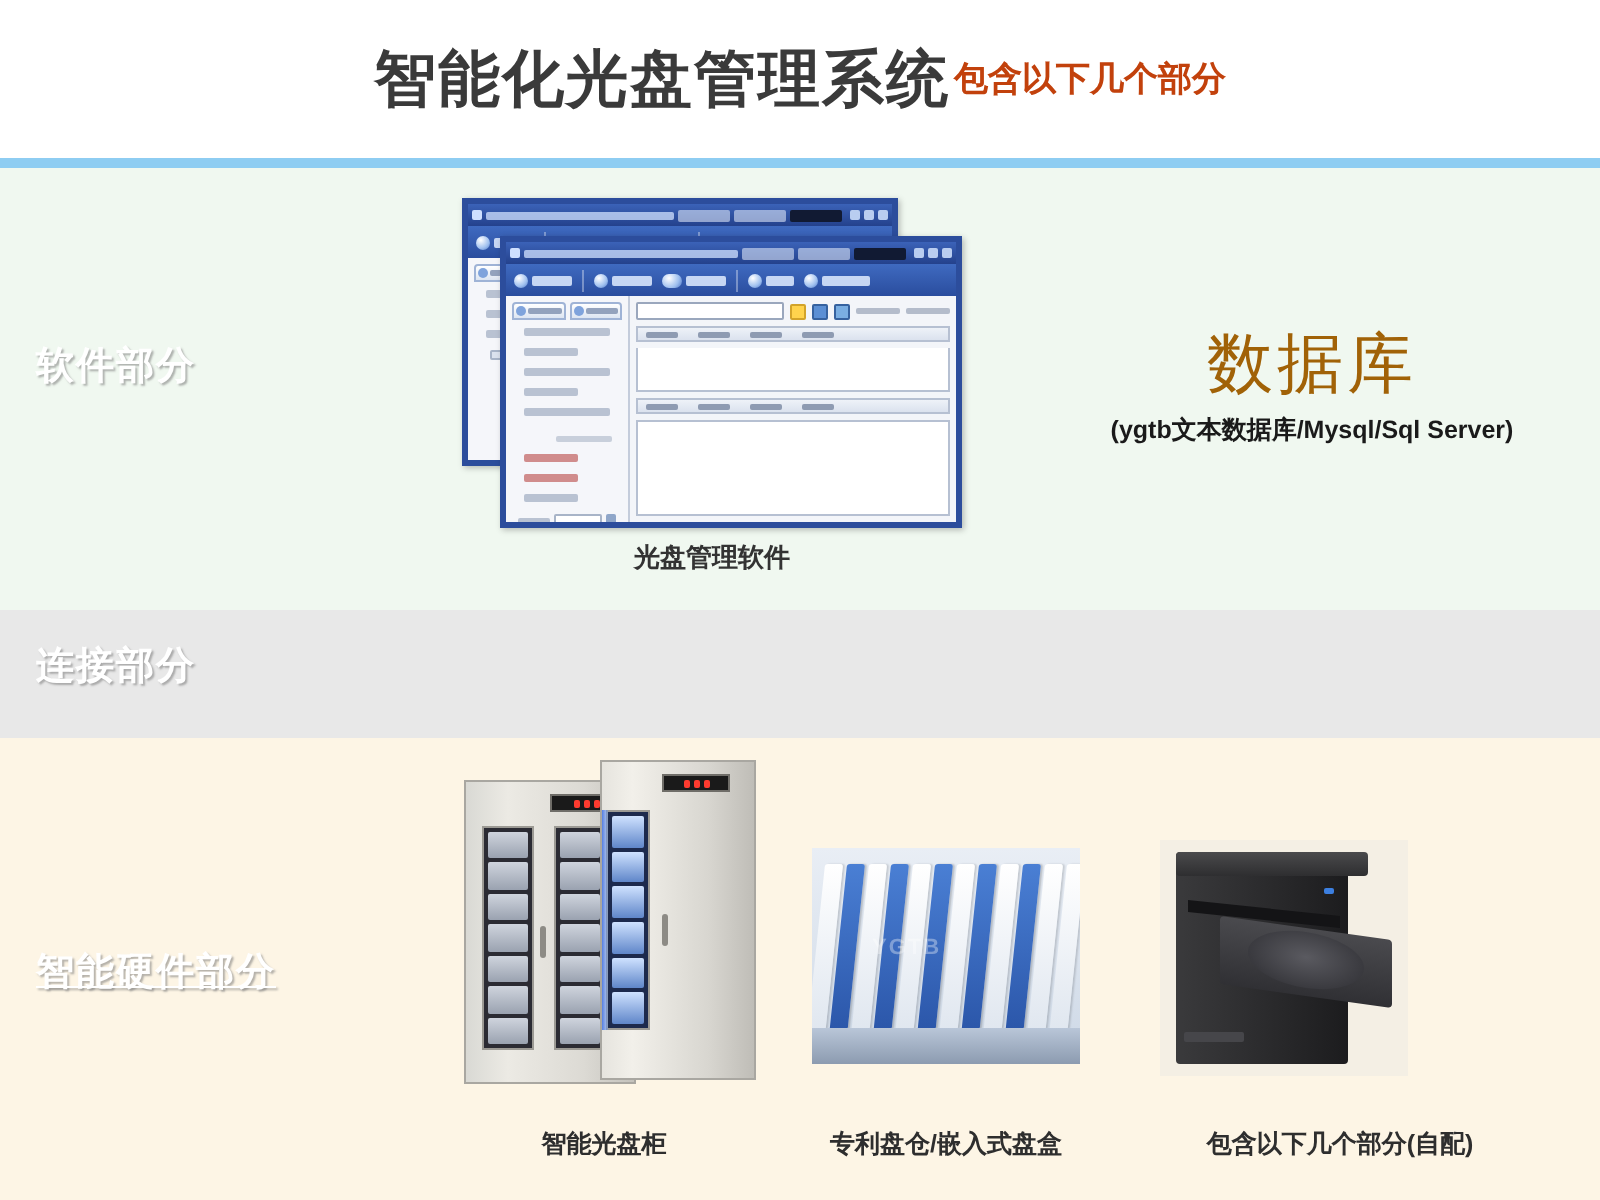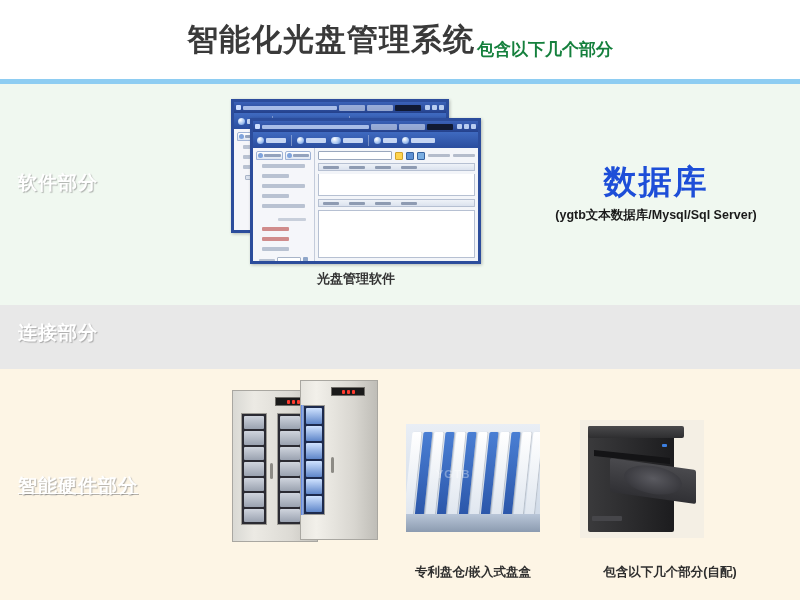--- a/index.html
+++ b/index.html
@@ -9,26 +9,26 @@
     background: #ffffff; overflow: hidden;
   }
   .page { position: relative; width: 800px; height: 600px; }
 
   
   .header {
     position: absolute; left: 0; top: 0; width: 800px; height: 79px;
     background: #ffffff;
     display: flex; align-items: center; justify-content: center;
   }
-  .title-wrap { display: flex; align-items: flex-end; white-space: nowrap; }
+  .title-wrap { display: flex; align-items: center; white-space: nowrap; }
   .title-main {
     font-size: 31px; font-weight: bold; color: #3a3a3a; letter-spacing: 1px;
   }
   .title-sub {
-    font-size: 17px; font-weight: bold; color: #15803d; margin-left: 2px;
+    font-size: 17px; font-weight: bold; color: #c2410c; margin-left: 2px;
   }
   .hr-blue {
     position: absolute; left: 0; top: 79px; width: 800px; height: 5px;
     background: #8ecdf2;
   }
 
   
   .band-software {
     position: absolute; left: 0; top: 84px; width: 800px; height: 221px;
     background: #f0f8f0;
@@ -128,21 +128,21 @@
   .grid-body { flex: 1; background: #ffffff; border: 1px solid #b6c0d2; border-top: none; }
   .grid-body.lower { flex: 0 0 48px; border-top: 1px solid #b6c0d2; }
 
   .sw-caption {
     position: absolute; left: 231px; top: 270px; width: 250px;
     text-align: center; font-size: 13px; font-weight: bold; color: #333333;
   }
 
   
   .db-block { position: absolute; left: 520px; top: 160px; width: 272px; text-align: center; }
-  .db-title { font-size: 33px; font-weight: bold; color: #1d4ed8; letter-spacing: 2px; }
+  .db-title { font-size: 33px; font-weight: normal; color: #a16207; letter-spacing: 2px; }
   .db-sub { font-size: 12.5px; font-weight: bold; color: #1a1a1a; margin-top: 2px; }
 
   
   .conn-text {
     position: absolute; left: 230px; top: 323px; width: 400px;
     font-size: 19px; font-weight: bold; color: #3a3a3a; letter-spacing: 1px;
   }
 
   
   .hw { position: absolute; text-align: right; }
@@ -430,20 +430,21 @@
           <div class="shelf blue"></div>
             <div class="shelf blue"></div>
           <div class="shelf blue"></div>
             <div class="shelf blue"></div>
         </div>
       </div>
       <div class="cab-blue-glow" style="left:0px; top:24px; width:3px; height:110px;"></div>
       <div class="handle" style="left:30px; top:76px;"></div>
     </div>
   </div>
+  <div class="hw-caption" style="left:222px; top:564px; width:160px;">智能光盘柜</div>
 
   <div class="hw tray-scene">
     <div class="fin w" style="left:2px;"></div>
     <div class="fin b" style="left:13px;"></div>
     <div class="fin w" style="left:24px;"></div>
     <div class="fin b" style="left:35px;"></div>
     <div class="fin w" style="left:46px;"></div>
     <div class="fin b" style="left:57px;"></div>
     <div class="fin w" style="left:68px;"></div>
     <div class="fin b" style="left:79px;"></div>

